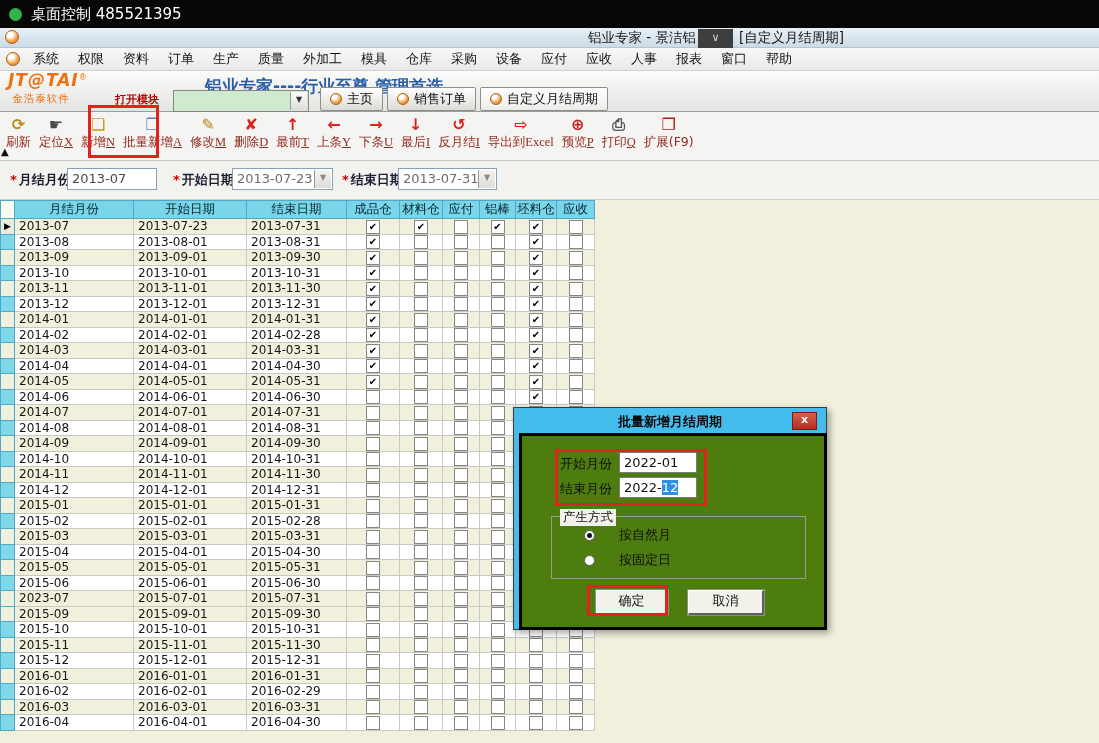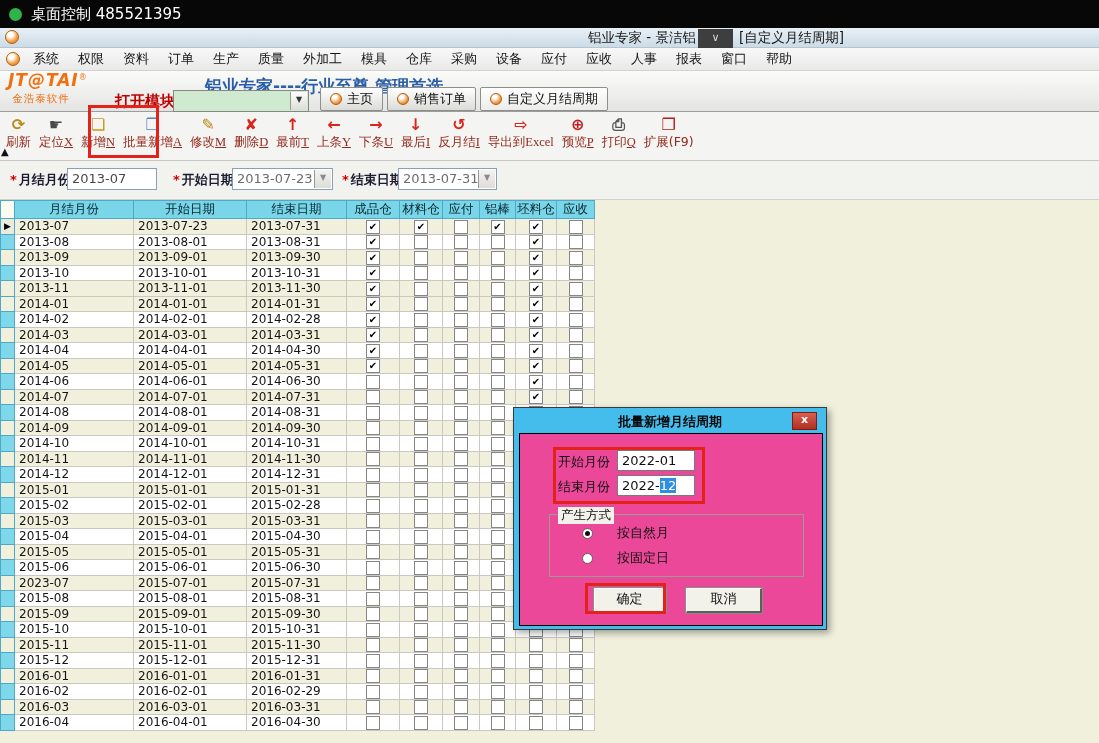--- a/index.html
+++ b/index.html
@@ -32,21 +32,21 @@
   .menu-item{margin-right:15px;padding:1px 2px;white-space:nowrap;cursor:default;}
 
   
   .band{left:0;top:71px;width:1099px;height:41px;background:linear-gradient(#fbfbfa,#e4e4e2);
         border-bottom:1px solid #9c9c9c;}
   .logo{position:absolute;left:8px;top:1px;width:66px;text-align:center;line-height:1;}
   .logo-mark{color:#f07010;font-weight:bold;font-style:italic;font-size:17px;letter-spacing:1px;}
   .logo-reg{color:#f07010;font-size:8px;vertical-align:super;}
   .logo-sub{color:#f07010;font-size:10.5px;margin-top:4px;letter-spacing:1px;}
   .slogan{position:absolute;left:205px;top:4px;color:#2a5ea8;font-size:17px;font-weight:bold;}
-  .open-module-label{position:absolute;left:115px;top:21px;color:#c00000;font-size:15px;font-weight:bold;}
+  .open-module-label{position:absolute;left:115px;top:21px;color:#c00000;font-size:11px;font-weight:bold;}
   .module-select{position:absolute;left:173px;top:19px;width:134px;height:20px;background:#cfeacf;
                  border:1px solid #858585;}
   .dd-btn{position:absolute;right:1px;top:1px;bottom:1px;width:16px;background:linear-gradient(#fdfdfd,#dcdcd8);
           border-left:1px solid #9a9a94;color:#333;font-size:8px;text-align:center;line-height:16px;}
   .tabs{position:absolute;left:320px;top:16px;display:flex;gap:4px;}
   .tab{height:22px;display:flex;align-items:center;gap:5px;padding:0 9px;font-size:13px;color:#111;
        background:linear-gradient(#ffffff,#dbdbd7);border:1px solid #8f8f89;border-radius:2px;}
   .tab.active{background:linear-gradient(#ffffff,#ececea);}
 
   
@@ -85,22 +85,22 @@
       line-height:11px;font-size:10px;font-weight:bold;color:#000;vertical-align:middle;text-align:center;}
   .cb.on::after{content:"✔";}
 
   
   .dialog{left:513px;top:407px;width:314px;height:223px;background:#45bdec;border:1px solid #3a3a3a;
           box-shadow:3px 3px 7px rgba(0,0,0,0.35);z-index:10;}
   .dlg-title{text-align:center;font-size:13px;font-weight:bold;color:#0a0a0a;padding-top:5px;}
   .dlg-close{position:absolute;top:4px;right:9px;width:23px;height:16px;
              background:linear-gradient(#d9604e,#b02f21);border:1px solid #7d1c11;color:#fff;
              font-size:11px;font-weight:bold;text-align:center;line-height:14px;}
-  .dlg-panel{position:absolute;left:5px;top:25px;width:302px;height:191px;background:#ec4899;
-             border:1px solid #000000;}
+  .dlg-panel{position:absolute;left:5px;top:25px;width:302px;height:191px;background:#4d7c0f;
+             border:3px solid #000000;}
   .dlg-label{position:absolute;left:38px;font-size:13px;color:#101010;}
   .dlg-input{position:absolute;left:97px;width:78px;height:21px;background:#fff;border:1px solid #7a7a7a;
              font-size:13px;color:#101010;padding:2px 4px;box-sizing:border-box;}
   .sel{background:#2f8fe0;color:#fff;}
   .groupbox{position:absolute;left:29px;top:80px;width:253px;height:61px;border:1px solid #9b9b93;}
   .gb-legend{position:absolute;left:8px;top:-8px;background:#f2f1ea;padding:0 3px;font-size:12.5px;color:#101010;}
   .radio-row{position:absolute;left:62px;display:flex;align-items:center;gap:24px;font-size:13px;color:#101010;}
   .radio{width:11px;height:11px;border-radius:50%;border:1px solid #5d5d5d;background:#fff;position:relative;
          flex:0 0 auto;box-sizing:border-box;}
   .radio.on::after{content:"";position:absolute;left:2px;top:2px;width:5px;height:5px;border-radius:50%;background:#101010;}
@@ -348,20 +348,32 @@
             <td>2013-11</td>
             <td>2013-11-01</td>
             <td>2013-11-30</td>
             <td class="chk"><span class="cb on"></span></td>
             <td class="chk"><span class="cb"></span></td>
             <td class="chk"><span class="cb"></span></td>
             <td class="chk"><span class="cb"></span></td>
             <td class="chk"><span class="cb on"></span></td>
             <td class="chk"><span class="cb"></span></td>
           </tr>
+          <tr class="even">
+            <td class="gutter"></td>
+            <td>2013-12</td>
+            <td>2013-12-01</td>
+            <td>2013-12-31</td>
+            <td class="chk"><span class="cb on"></span></td>
+            <td class="chk"><span class="cb"></span></td>
+            <td class="chk"><span class="cb"></span></td>
+            <td class="chk"><span class="cb"></span></td>
+            <td class="chk"><span class="cb on"></span></td>
+            <td class="chk"><span class="cb"></span></td>
+          </tr>
           <tr class="odd">
             <td class="gutter"></td>
             <td>2014-01</td>
             <td>2014-01-01</td>
             <td>2014-01-31</td>
             <td class="chk"><span class="cb on"></span></td>
             <td class="chk"><span class="cb"></span></td>
             <td class="chk"><span class="cb"></span></td>
             <td class="chk"><span class="cb"></span></td>
             <td class="chk"><span class="cb on"></span></td>
@@ -569,32 +581,20 @@
             <td class="chk"><span class="cb"></span></td>
             <td class="chk"><span class="cb"></span></td>
             <td class="chk"><span class="cb"></span></td>
             <td class="chk"><span class="cb"></span></td>
           </tr>
           <tr class="odd">
             <td class="gutter"></td>
             <td>2023-07</td>
             <td>2015-07-01</td>
             <td>2015-07-31</td>
-            <td class="chk"><span class="cb"></span></td>
-            <td class="chk"><span class="cb"></span></td>
-            <td class="chk"><span class="cb"></span></td>
-            <td class="chk"><span class="cb"></span></td>
-            <td class="chk"><span class="cb"></span></td>
-            <td class="chk"><span class="cb"></span></td>
-          </tr>
-          <tr class="even">
-            <td class="gutter"></td>
-            <td>2015-08</td>
-            <td>2015-08-01</td>
-            <td>2015-08-31</td>
             <td class="chk"><span class="cb"></span></td>
             <td class="chk"><span class="cb"></span></td>
             <td class="chk"><span class="cb"></span></td>
             <td class="chk"><span class="cb"></span></td>
             <td class="chk"><span class="cb"></span></td>
             <td class="chk"><span class="cb"></span></td>
           </tr>
           <tr class="odd">
             <td class="gutter"></td>
             <td>2015-09</td>

